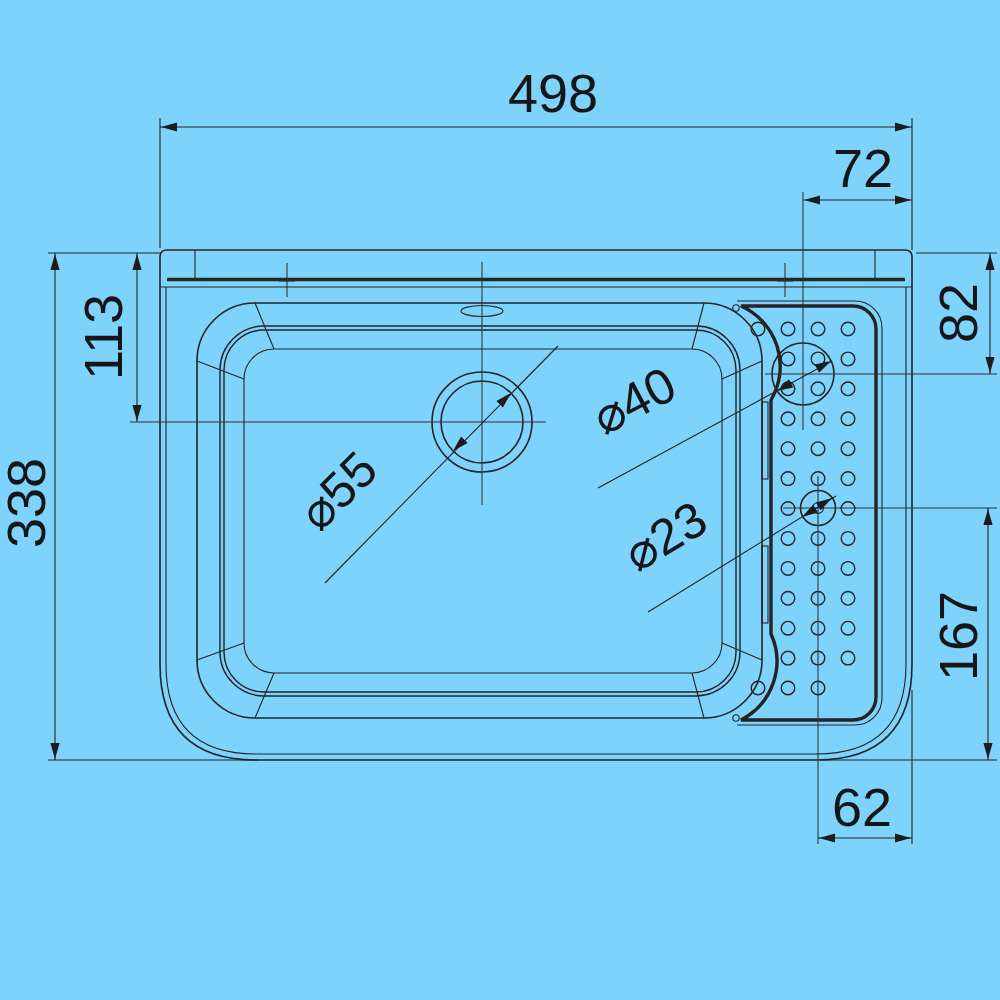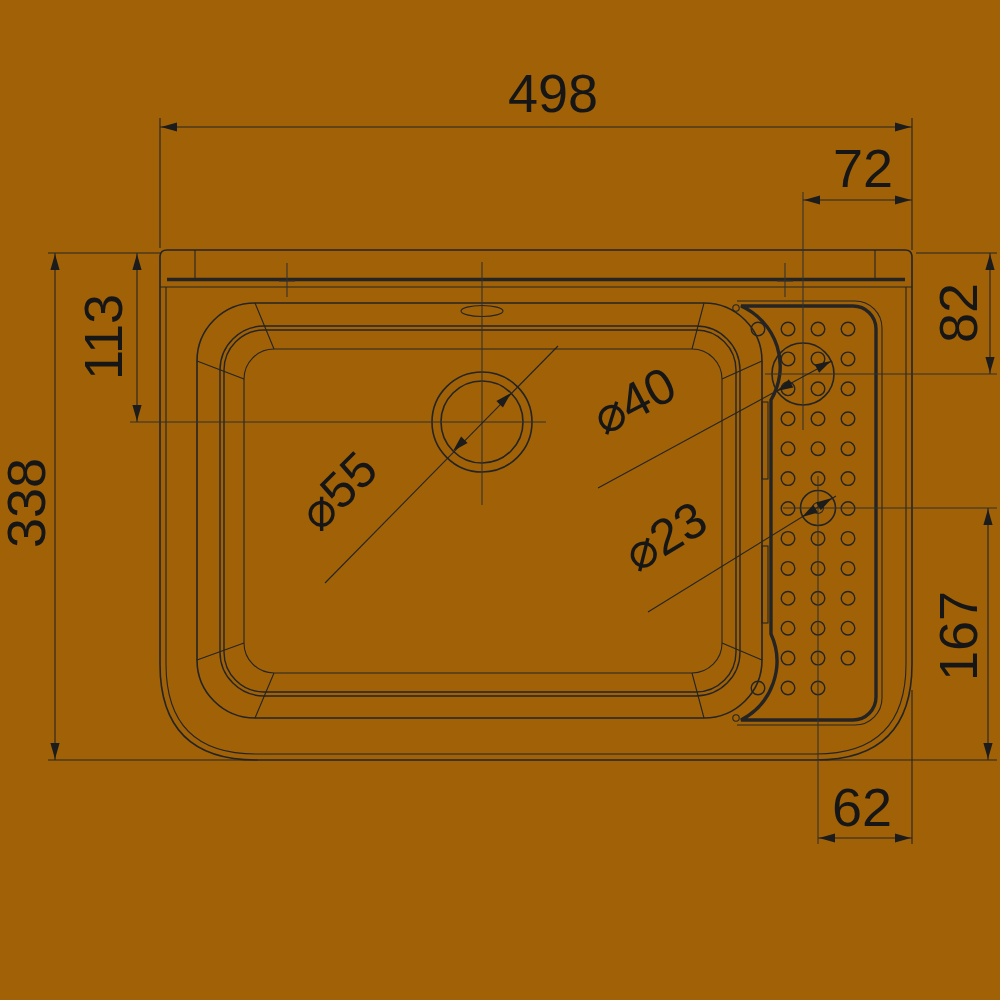--- a/index.html
+++ b/index.html
@@ -1,16 +1,16 @@
 <!DOCTYPE html>
 <html><head>
 <meta charset="utf-8">
 <style>
   html,body{margin:0;padding:0;background:#ffffff;}
-  .stage{width:1000px;height:1000px;position:relative;background:#a16207;overflow:hidden;}
+  .stage{width:1000px;height:1000px;position:relative;background:#7dd3fc;overflow:hidden;}
   svg{display:block;}
   .ln{fill:none;stroke:#242424;}
   .w-thin{stroke-width:1.1;}
   .w-med{stroke-width:1.6;}
   .w-b{stroke-width:1.4;}
   .w-thick{stroke-width:3.4;}
   .cl{fill:none;stroke:#303030;stroke-width:1.05;}
   .arrow{fill:#1c1c1c;stroke:none;}
   .t-dim{font-family:"Liberation Sans","DejaVu Sans",sans-serif;font-size:54px;fill:#161616;text-anchor:middle;}
   .t-lead{font-family:"Liberation Sans","DejaVu Sans",sans-serif;font-size:50px;fill:#161616;text-anchor:middle;}

